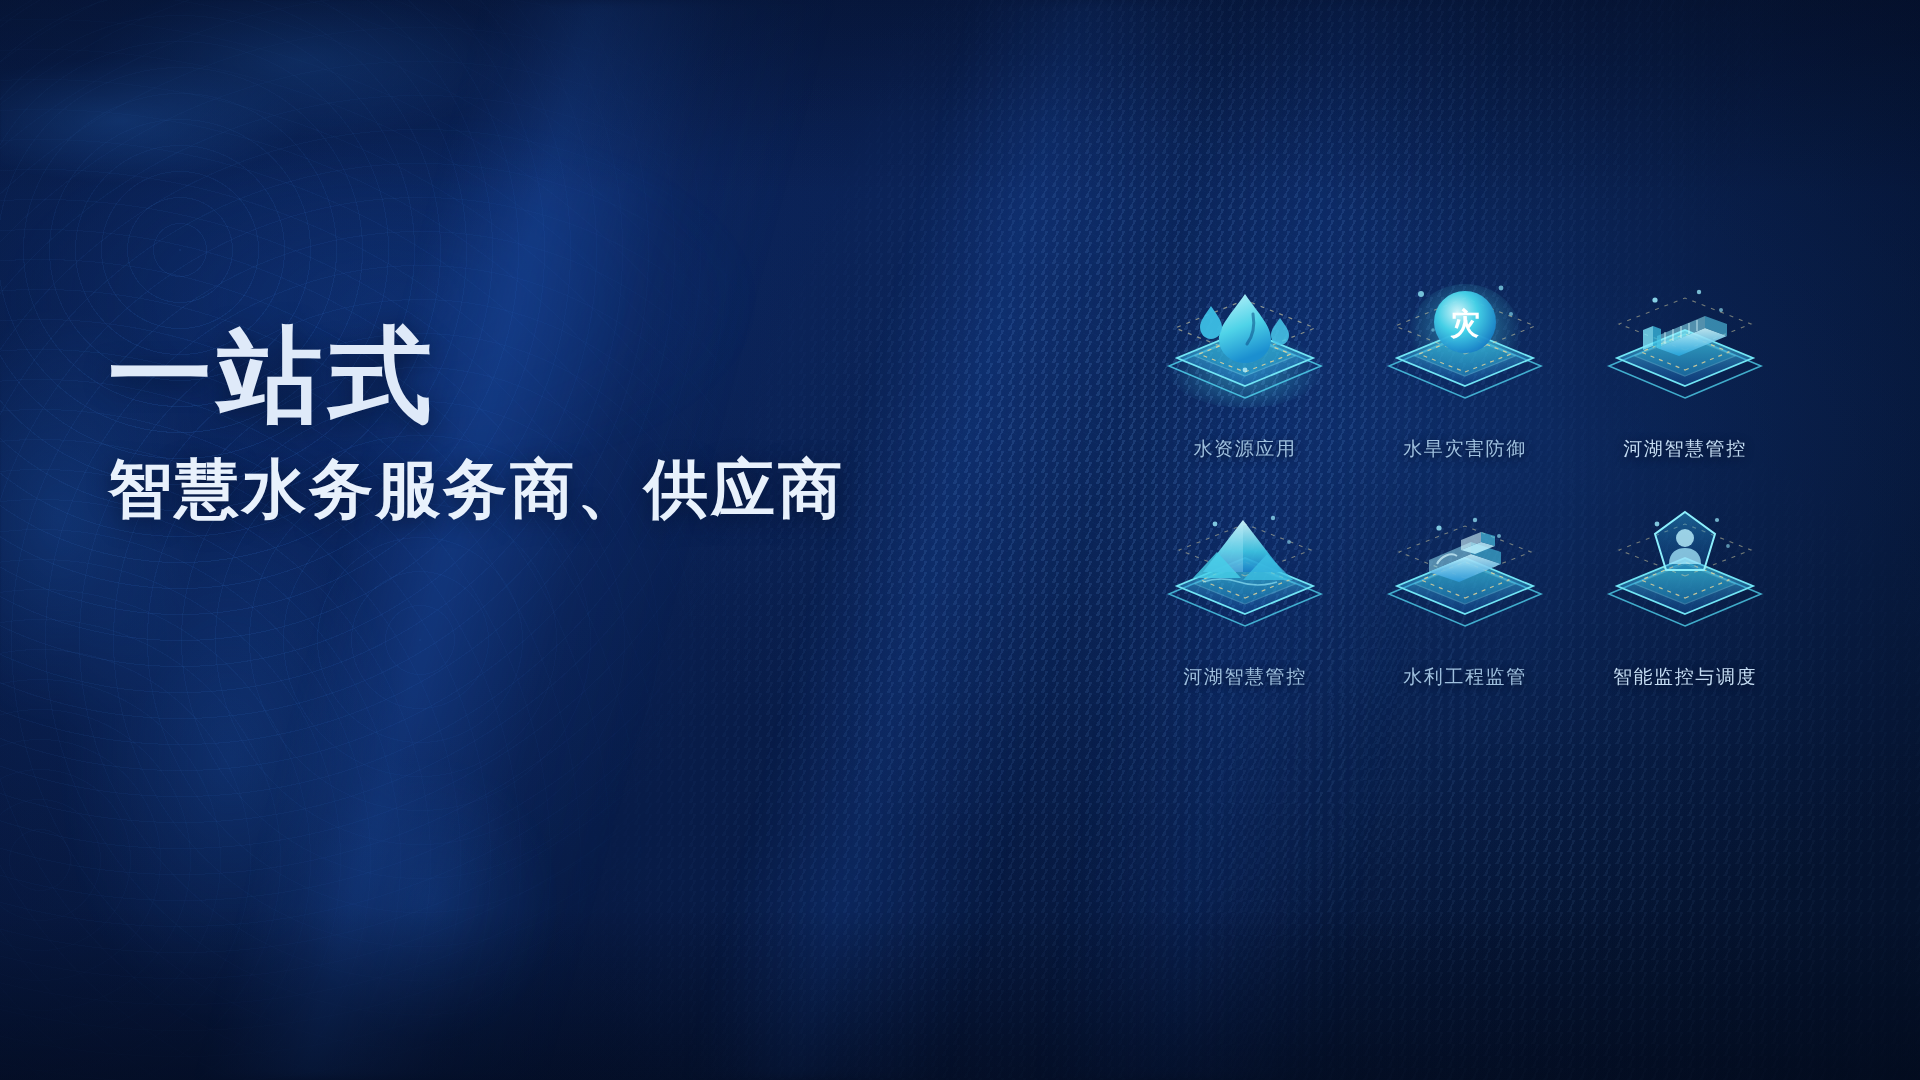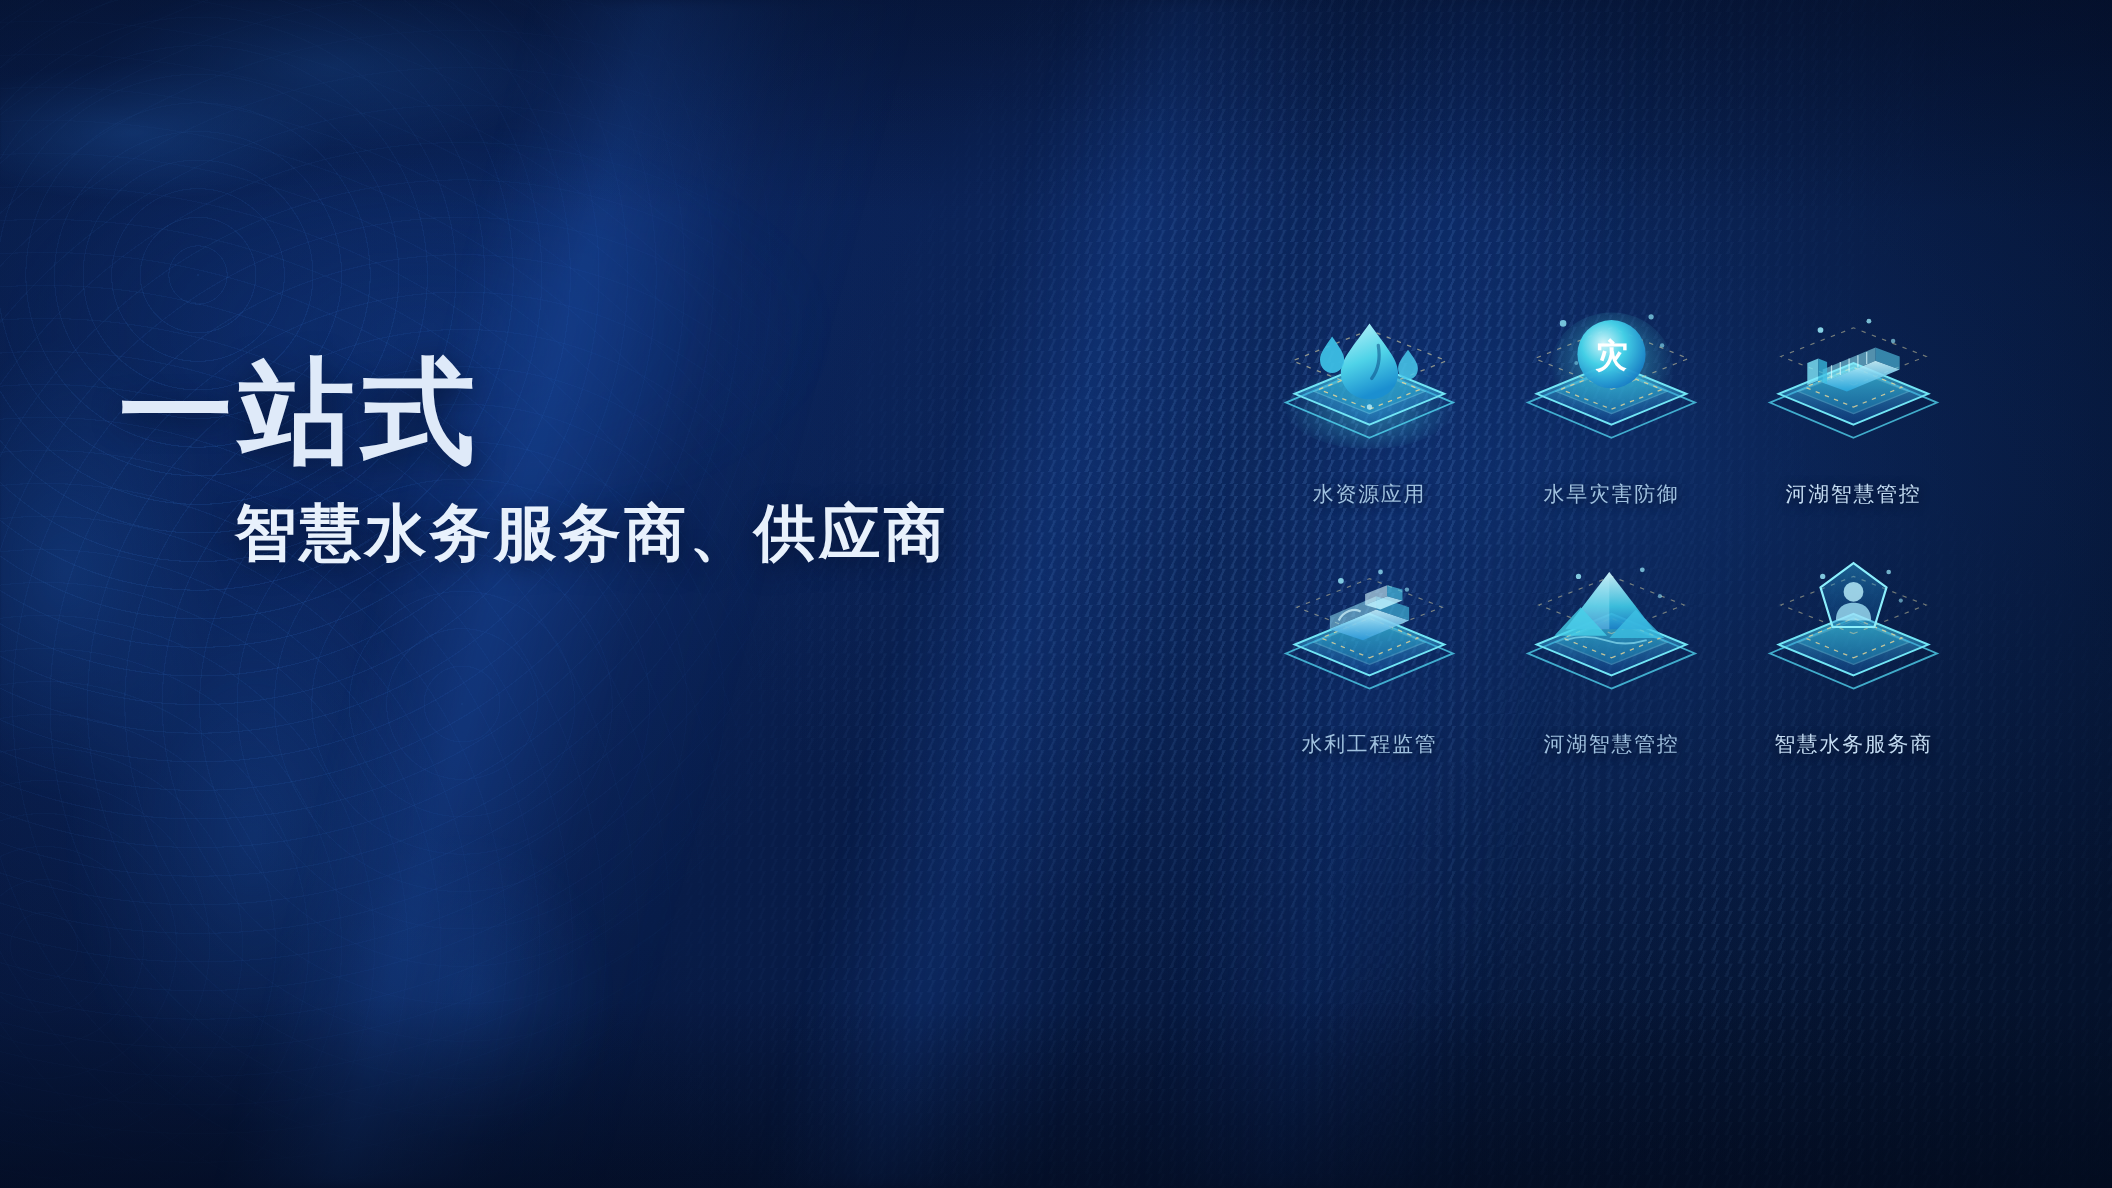--- a/index.html
+++ b/index.html
@@ -102,28 +102,27 @@
     font-size:104px;
     line-height:1.06;
     font-weight:700;
     letter-spacing:6px;
     color:#dfeaf9;
     text-shadow:0 6px 26px rgba(4,16,46,0.75);
     white-space:nowrap;
   }
   .title-sub {
     margin-top:22px;
-    font-size:56px;
+    font-size:64px;
     line-height:1.18;
     font-weight:700;
     letter-spacing:3px;
     color:#e8f1fc;
     text-shadow:0 5px 22px rgba(4,16,46,0.7);
     white-space:nowrap;
-    text-align:center;
   }
 
   
   #icon-grid {
     position:absolute;
     left:1135px; top:270px;
     width:660px;
     display:grid;
     grid-template-columns:repeat(3, 220px);
     grid-template-rows:repeat(2, 228px);
@@ -271,20 +270,53 @@
         <circle cx="60" cy="30" r="2.6" fill="#9ef0ff" opacity=".85"></circle>
         <circle cx="104" cy="22" r="2.2" fill="#9ef0ff" opacity=".75"></circle>
         <circle cx="126" cy="40" r="2" fill="#9ef0ff" opacity=".6"></circle>
       </svg>
       <div class="icon-label">河湖智慧管控</div>
     </div>
 
     <div class="icon-cell">
       <svg class="icon-art" viewBox="0 0 180 150">
         <defs>
+          <linearGradient id="plat5" x1="0" y1="0" x2="0" y2="1">
+            <stop offset="0%" stop-color="#4fd8e6" stop-opacity=".7"></stop>
+            <stop offset="100%" stop-color="#1667c4" stop-opacity=".3"></stop>
+          </linearGradient>
+          <linearGradient id="mt5" x1="0" y1="0" x2="0" y2="1">
+            <stop offset="0%" stop-color="#d8fbff"></stop>
+            <stop offset="60%" stop-color="#3fc9e6"></stop>
+            <stop offset="100%" stop-color="#1b7fc6"></stop>
+          </linearGradient>
+        </defs>
+        <polygon points="90,128 166,96 90,64 14,96" fill="none" stroke="#4fd0ea" stroke-width="1.6" opacity=".8"></polygon>
+        <polygon points="90,116 158,88 90,60 22,88" fill="url(#plat5)" stroke="#72e6f5" stroke-width="1.8"></polygon>
+        <polygon points="90,106 140,86 90,66 40,86" fill="#2ab6d8" opacity=".3" stroke="#8af0fb" stroke-width="1.2"></polygon>
+        <polygon points="90,100 134,82 90,64 46,82" fill="none" stroke="#e8d79a" stroke-width="1.2" stroke-dasharray="4 5" opacity=".8"></polygon>
+        <polygon points="90,78 156,52 90,26 24,52" fill="none" stroke="#dcd3a2" stroke-width="1.1" stroke-dasharray="4 6" opacity=".5"></polygon>
+
+        <polygon points="88,22 128,74 48,74" fill="url(#mt5)" opacity=".92"></polygon>
+        <polygon points="88,22 88,74 48,74" fill="#bdf4ff" opacity=".28"></polygon>
+
+        <polygon points="62,54 86,80 38,80" fill="#46cfe9" opacity=".8"></polygon>
+        <polygon points="112,56 138,82 88,82" fill="#3dc1e4" opacity=".75"></polygon>
+
+        <path d="M48 84 Q66 78 84 84 T122 84" stroke="#9ff0ff" stroke-width="1.6" fill="none" opacity=".6"></path>
+        <circle cx="60" cy="26" r="2.4" fill="#9ef0ff" opacity=".8"></circle>
+        <circle cx="118" cy="20" r="2.2" fill="#9ef0ff" opacity=".7"></circle>
+        <circle cx="134" cy="44" r="1.9" fill="#9ef0ff" opacity=".55"></circle>
+      </svg>
+      <div class="icon-label">河湖智慧管控</div>
+    </div>
+
+    <div class="icon-cell">
+      <svg class="icon-art" viewBox="0 0 180 150">
+        <defs>
           <linearGradient id="plat4" x1="0" y1="0" x2="0" y2="1">
             <stop offset="0%" stop-color="#4fd8e6" stop-opacity=".7"></stop>
             <stop offset="100%" stop-color="#1667c4" stop-opacity=".3"></stop>
           </linearGradient>
           <linearGradient id="bld4" x1="0" y1="0" x2="0" y2="1">
             <stop offset="0%" stop-color="#c6f4ff"></stop>
             <stop offset="100%" stop-color="#2c9ada"></stop>
           </linearGradient>
         </defs>
         <polygon points="90,128 166,96 90,64 14,96" fill="none" stroke="#4fd0ea" stroke-width="1.6" opacity=".8"></polygon>
@@ -300,53 +332,20 @@
         <polygon points="86,52 106,44 120,48 100,56" fill="#bdf2ff" opacity=".85"></polygon>
         <polygon points="86,52 86,42 106,34 106,44" fill="#d6f8ff" opacity=".6"></polygon>
         <polygon points="106,34 120,38 120,48 106,44" fill="#4fc9ea" opacity=".65"></polygon>
 
         <path d="M62 66 C66 58 76 54 82 58" stroke="#d6f8ff" stroke-width="2" fill="none" opacity=".7"></path>
         <circle cx="64" cy="30" r="2.6" fill="#9ef0ff" opacity=".8"></circle>
         <circle cx="100" cy="22" r="2.2" fill="#9ef0ff" opacity=".7"></circle>
         <circle cx="124" cy="38" r="2" fill="#9ef0ff" opacity=".6"></circle>
       </svg>
       <div class="icon-label">水利工程监管</div>
-    </div>
-
-    <div class="icon-cell">
-      <svg class="icon-art" viewBox="0 0 180 150">
-        <defs>
-          <linearGradient id="plat5" x1="0" y1="0" x2="0" y2="1">
-            <stop offset="0%" stop-color="#4fd8e6" stop-opacity=".7"></stop>
-            <stop offset="100%" stop-color="#1667c4" stop-opacity=".3"></stop>
-          </linearGradient>
-          <linearGradient id="mt5" x1="0" y1="0" x2="0" y2="1">
-            <stop offset="0%" stop-color="#d8fbff"></stop>
-            <stop offset="60%" stop-color="#3fc9e6"></stop>
-            <stop offset="100%" stop-color="#1b7fc6"></stop>
-          </linearGradient>
-        </defs>
-        <polygon points="90,128 166,96 90,64 14,96" fill="none" stroke="#4fd0ea" stroke-width="1.6" opacity=".8"></polygon>
-        <polygon points="90,116 158,88 90,60 22,88" fill="url(#plat5)" stroke="#72e6f5" stroke-width="1.8"></polygon>
-        <polygon points="90,106 140,86 90,66 40,86" fill="#2ab6d8" opacity=".3" stroke="#8af0fb" stroke-width="1.2"></polygon>
-        <polygon points="90,100 134,82 90,64 46,82" fill="none" stroke="#e8d79a" stroke-width="1.2" stroke-dasharray="4 5" opacity=".8"></polygon>
-        <polygon points="90,78 156,52 90,26 24,52" fill="none" stroke="#dcd3a2" stroke-width="1.1" stroke-dasharray="4 6" opacity=".5"></polygon>
-
-        <polygon points="88,22 128,74 48,74" fill="url(#mt5)" opacity=".92"></polygon>
-        <polygon points="88,22 88,74 48,74" fill="#bdf4ff" opacity=".28"></polygon>
-
-        <polygon points="62,54 86,80 38,80" fill="#46cfe9" opacity=".8"></polygon>
-        <polygon points="112,56 138,82 88,82" fill="#3dc1e4" opacity=".75"></polygon>
-
-        <path d="M48 84 Q66 78 84 84 T122 84" stroke="#9ff0ff" stroke-width="1.6" fill="none" opacity=".6"></path>
-        <circle cx="60" cy="26" r="2.4" fill="#9ef0ff" opacity=".8"></circle>
-        <circle cx="118" cy="20" r="2.2" fill="#9ef0ff" opacity=".7"></circle>
-        <circle cx="134" cy="44" r="1.9" fill="#9ef0ff" opacity=".55"></circle>
-      </svg>
-      <div class="icon-label">河湖智慧管控</div>
     </div>
 
     <div class="icon-cell bright">
       <svg class="icon-art" viewBox="0 0 180 150">
         <defs>
           <linearGradient id="plat6" x1="0" y1="0" x2="0" y2="1">
             <stop offset="0%" stop-color="#4fd8e6" stop-opacity=".7"></stop>
             <stop offset="100%" stop-color="#1667c4" stop-opacity=".3"></stop>
           </linearGradient>
           <linearGradient id="sh6" x1="0" y1="0" x2="0" y2="1">
@@ -361,17 +360,17 @@
         <polygon points="90,78 156,52 90,26 24,52" fill="none" stroke="#dcd3a2" stroke-width="1.1" stroke-dasharray="4 6" opacity=".5"></polygon>
 
         <polygon points="90,14 120,36 109,72 71,72 60,36" fill="url(#sh6)" stroke="#8ceffc" stroke-width="2"></polygon>
 
         <circle cx="90" cy="40" r="9" fill="#bdf2ff" opacity=".8"></circle>
         <path d="M74 66 C74 54 82 50 90 50 C98 50 106 54 106 66 Z" fill="#a9ecff" opacity=".75"></path>
         <circle cx="62" cy="26" r="2.4" fill="#9ef0ff" opacity=".8"></circle>
         <circle cx="122" cy="22" r="2.1" fill="#9ef0ff" opacity=".7"></circle>
         <circle cx="133" cy="48" r="1.9" fill="#9ef0ff" opacity=".55"></circle>
       </svg>
-      <div class="icon-label">智慧水务服务商</div>
+      <div class="icon-label">智能监控与调度</div>
     </div>
 
   </div>
 </div>
 
 </body></html>

